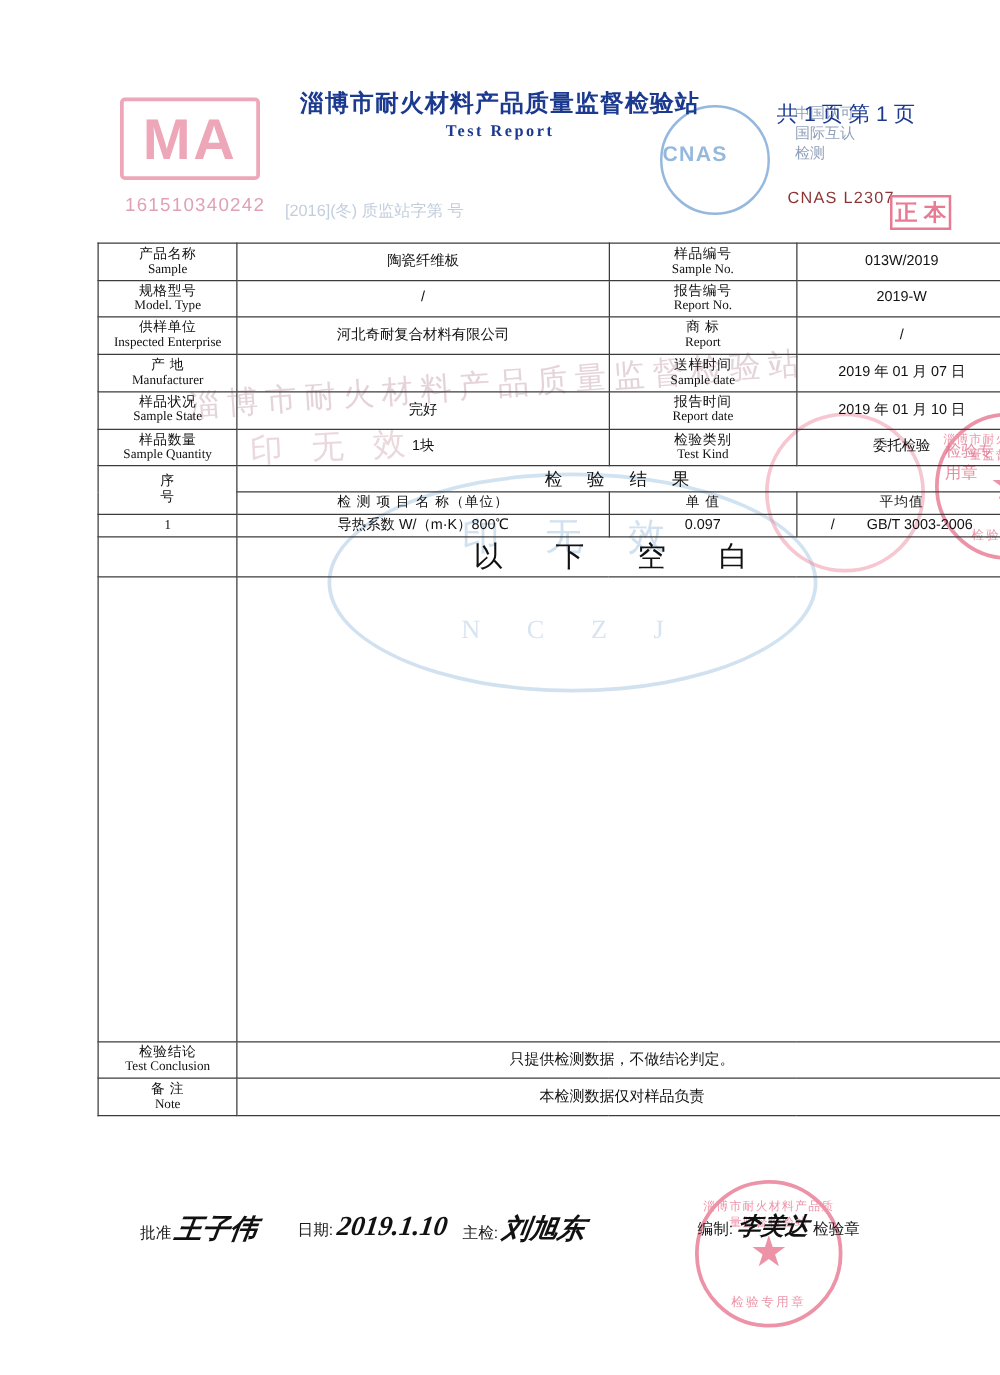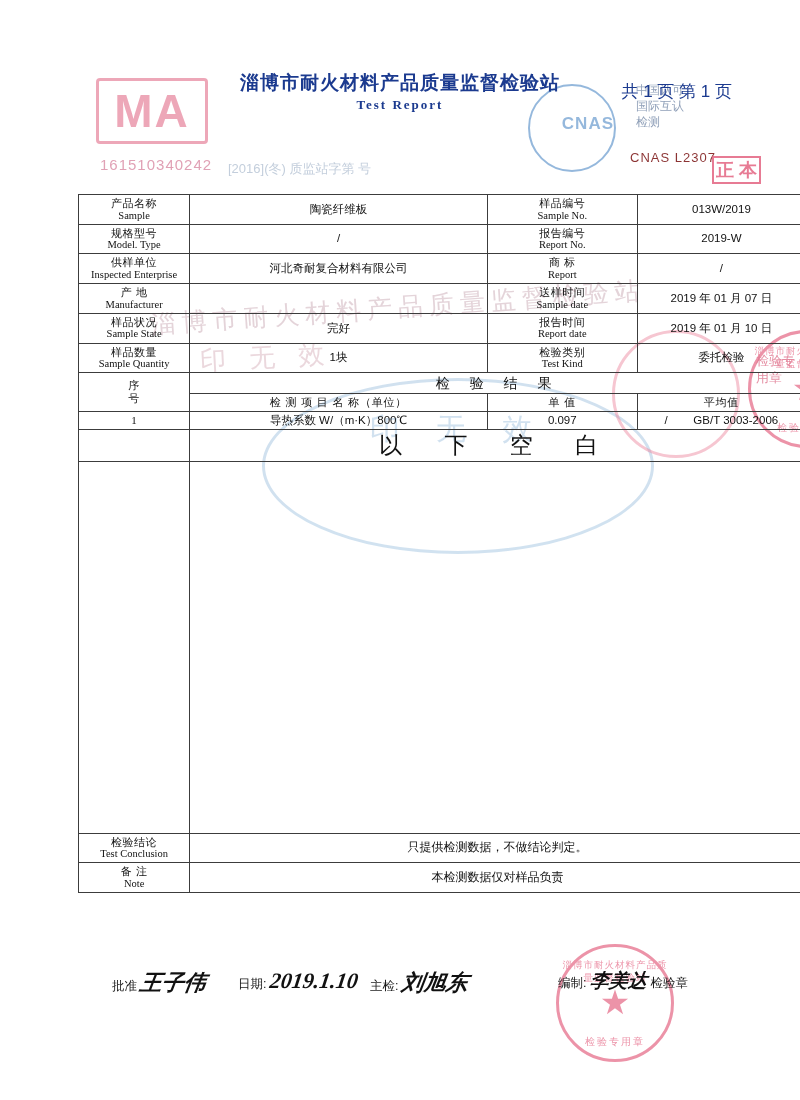--- a/index.html
+++ b/index.html
@@ -193,21 +193,21 @@
 
   .seal-cnas {
     left: 528px; top: 84px;
     width: 88px; height: 88px;
     border: 2.5px solid #3f7fc1;
     border-radius: 50%;
     opacity: .55;
   }
   .seal-cnas span {
     position: absolute; left: 0; right: 0; top: 28px;
-    text-align: right;
+    text-align: left;
     font-family: "Liberation Sans", sans-serif;
     font-weight: bold;
     font-size: 17px;
     color: #3f7fc1;
     letter-spacing: 1px;
   }
   .cnas-text {
     left: 636px; top: 82px;
     color: #8a9bb5;
     font-family: Liberation Sans, sans-serif;
@@ -341,20 +341,21 @@
     <div>检测</div>
   </div>
   <div class="seal cnas-lab">CNAS L2307</div>
   <div class="seal seal-zb">正 本</div>
 
   <div class="seal wm-diag">淄博市耐火材料产品质量监督检验站</div>
   <div class="seal wm-mid-red">印 无 效</div>
 
   <div class="seal seal-oval">
     <div class="oval-cn">印 无 效</div>
+    <div class="oval-en">N C Z J</div>
   </div>
 
   <div class="seal seal-round-red seal-red-3"></div>
   <div class="seal seal-round-red seal-red-1">
     <div class="seal-arc-text">淄博市耐火材料产品质量监督检验站</div>
     <div class="seal-star">★</div>
     <div class="seal-bottom-text">检验专用章</div>
   </div>
   <div class="seal seal-vert-text">检验专用章</div>
 

